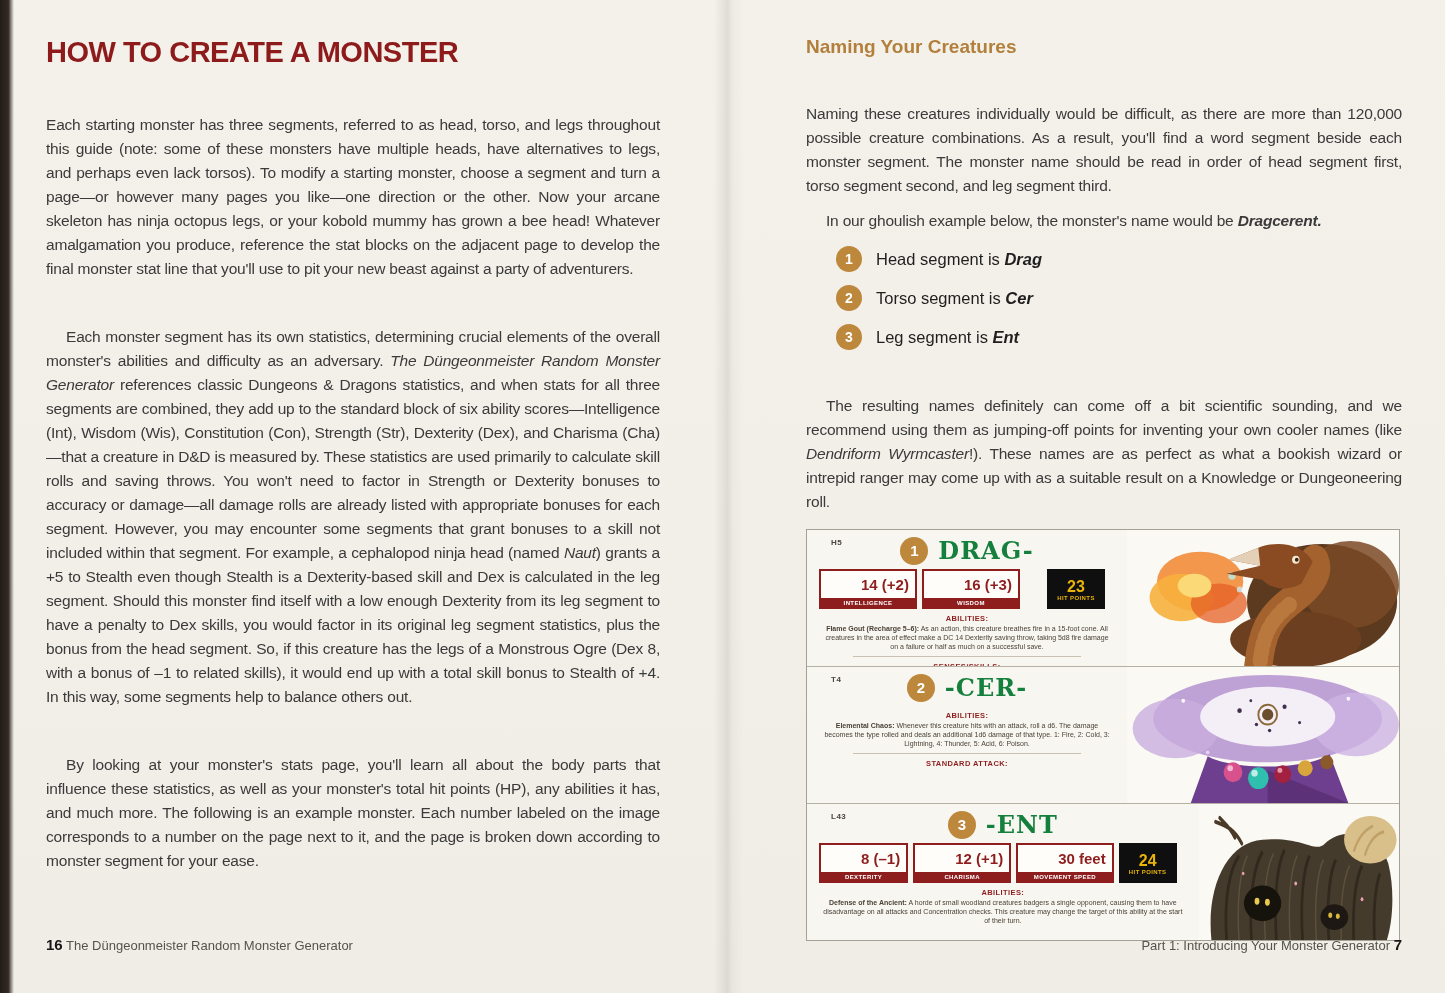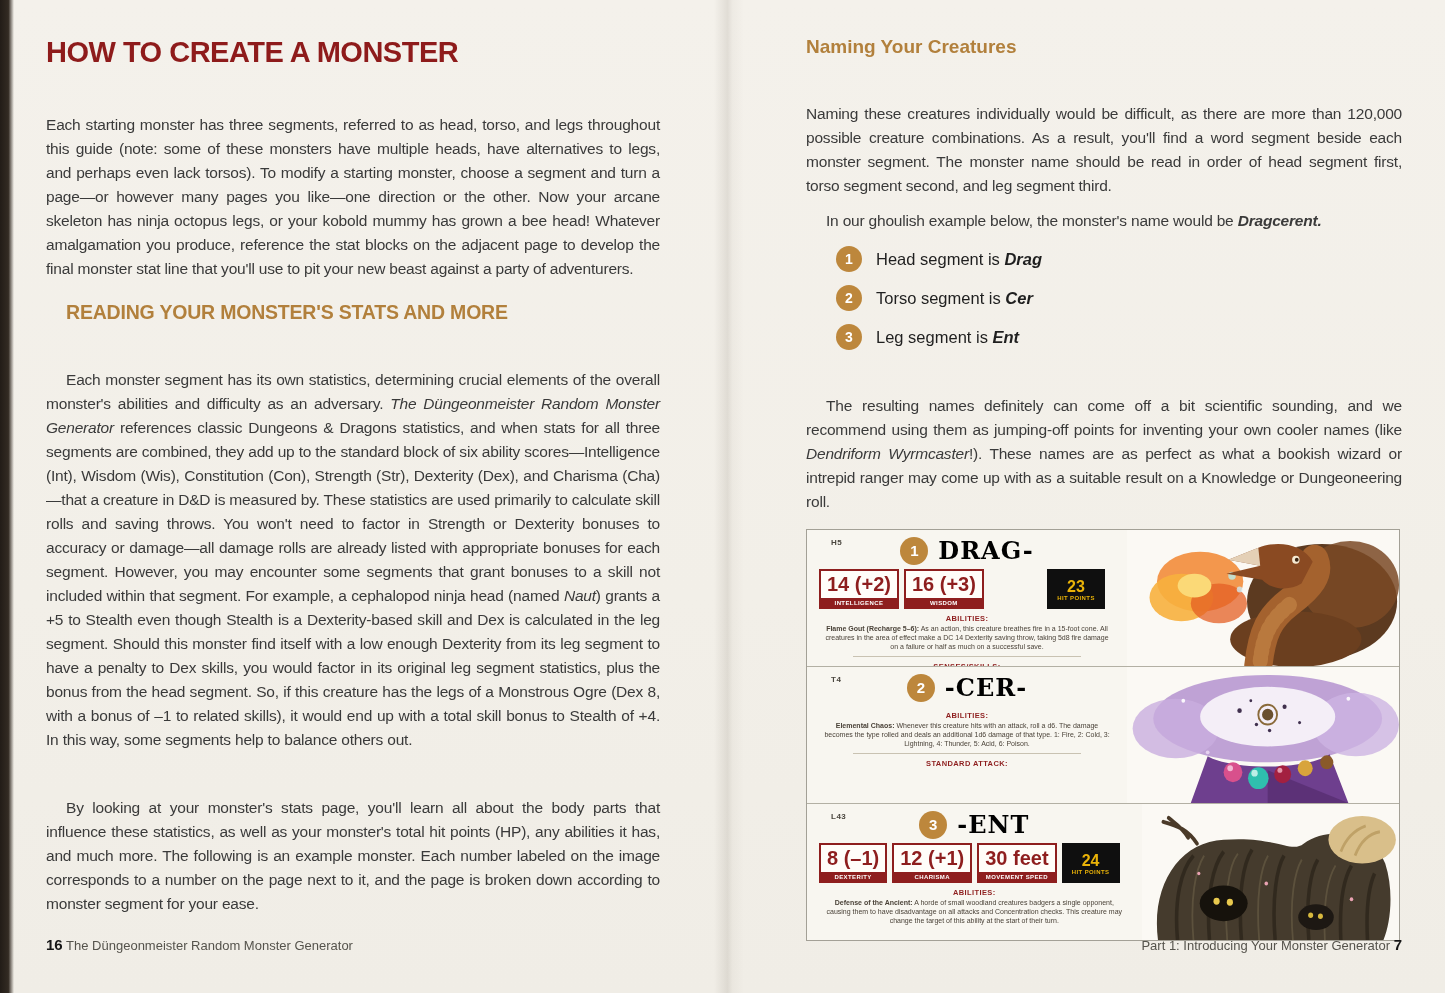--- a/index.html
+++ b/index.html
@@ -33,25 +33,25 @@
   .statblock { margin-top:15px; width:594px; height:412px; border:1px solid #a3a096;
                background:#f8f6f0; display:flex; flex-direction:column; }
   .seg { flex:1 1 0; display:flex; border-bottom:1px solid #b3b0a4; overflow:hidden; }
   .seg:last-child { border-bottom:none; }
   .seg-left { flex:0 0 320px; position:relative; padding-top:5px; }
   .seg-art  { flex:1 1 auto; position:relative; background:#fbf9f4; }
   .seg-art svg { position:absolute; inset:0; width:100%; height:100%; }
   .seg-code { position:absolute; top:8px; left:24px; font-size:8px; font-weight:bold; color:#4a463e; letter-spacing:.5px; }
   .seg-title { display:flex; align-items:center; justify-content:center; gap:10px; margin:1px 0 4px; }
   .seg-title .num-circle { width:28px; height:28px; flex-basis:28px; font-size:15px; }
-  .seg-name { font-family:"DejaVu Serif", serif; font-weight:bold; font-size:24px; color:#000000; letter-spacing:1px; }
+  .seg-name { font-family:"DejaVu Serif", serif; font-weight:bold; font-size:24px; color:#15803d; letter-spacing:1px; }
   .stat-row { display:flex; align-items:stretch; gap:5px; padding-left:12px; height:40px; }
   .stat-box { border:2px solid #8e1e1e; background:#fffdf9; display:flex; flex-direction:column; min-width:62px; }
   .stat-val { flex:1; display:flex; align-items:center; justify-content:center; font-weight:bold;
-              font-size:20px; color:#8e1e1e; padding:0 6px; white-space:nowrap; }
+              font-size:15px; color:#8e1e1e; padding:0 6px; white-space:nowrap;margin-left:34px; }
   .stat-label { background:#8e1e1e; color:#fff; font-size:6px; font-weight:bold; text-align:center;
                 padding:2px 3px 1px; letter-spacing:.4px; white-space:nowrap; }
   .hp-box { margin-left:auto; margin-right:22px; background:#0f0f0f; color:#eab308; min-width:58px;
             display:flex; flex-direction:column; align-items:center; justify-content:center; padding:3px 8px; }
   .hp-val { font-weight:bold; font-size:16px; line-height:17px; }
   .hp-label { font-size:6px; font-weight:bold; letter-spacing:.4px; }
   .ability { text-align:center; padding:5px 16px 0; }
   .ab-header { font-size:7.5px; font-weight:bold; color:#8e1e1e; letter-spacing:.4px; margin-bottom:1px; }
   .ab-text { font-size:7px; line-height:9px; color:#4a4238; }
   .ab-divider { height:1px; background:#c9c2b2; margin:5px 46px 0; }
@@ -63,21 +63,20 @@
 </head>
 <body>
 
 <div class="book">
   <div class="cover-edge"></div>
   <div class="gutter"></div>
 
   <div class="page page-left">
     <h1>HOW TO CREATE A MONSTER</h1>
     <p class="body">Each starting monster has three segments, referred to as head, torso, and legs throughout this guide (note: some of these monsters have multiple heads, have alternatives to legs, and perhaps even lack torsos). To modify a starting monster, choose a segment and turn a page—or however many pages you like—one direction or the other. Now your arcane skeleton has ninja octopus legs, or your kobold mummy has grown a bee head! Whatever amalgamation you produce, reference the stat blocks on the adjacent page to develop the final monster stat line that you'll use to pit your new beast against a party of adventurers.</p>
-    <h2>READING YOUR MONSTER'S STATS AND MORE</h2>
     <p class="body indent"><span>Each monster segment has its own statistics, determining crucial elements of the overall monster's abilities and difficulty as an adversary. </span><span class="run-i">The Düngeonmeister Random Monster Generator</span><span> references classic Dungeons &amp; Dragons statistics, and when stats for all three segments are combined, they add up to the standard block of six ability scores—Intelligence (Int), Wisdom (Wis), Constitution (Con), Strength (Str), Dexterity (Dex), and Charisma (Cha)—that a creature in D&amp;D is measured by. These statistics are used primarily to calculate skill rolls and saving throws. You won't need to factor in Strength or Dexterity bonuses to accuracy or damage—all damage rolls are already listed with appropriate bonuses for each segment. However, you may encounter some segments that grant bonuses to a skill not included within that segment. For example, a cephalopod ninja head (named </span><span class="run-i">Naut</span><span>) grants a +5 to Stealth even though Stealth is a Dexterity-based skill and Dex is calculated in the leg segment. Should this monster find itself with a low enough Dexterity from its leg segment to have a penalty to Dex skills, you would factor in its original leg segment statistics, plus the bonus from the head segment. So, if this creature has the legs of a Monstrous Ogre (Dex 8, with a bonus of –1 to related skills), it would end up with a total skill bonus to Stealth of +4. In this way, some segments help to balance others out.</span></p>
     <p class="body indent">By looking at your monster's stats page, you'll learn all about the body parts that influence these statistics, as well as your monster's total hit points (HP), any abilities it has, and much more. The following is an example monster. Each number labeled on the image corresponds to a number on the page next to it, and the page is broken down according to monster segment for your ease.</p>
     <div class="footer">
       <span class="pagenum">16</span>
       <span>The Düngeonmeister Random Monster Generator</span>
     </div>
   </div>
 
   <div class="page page-right">
     <h3>Naming Your Creatures</h3>

